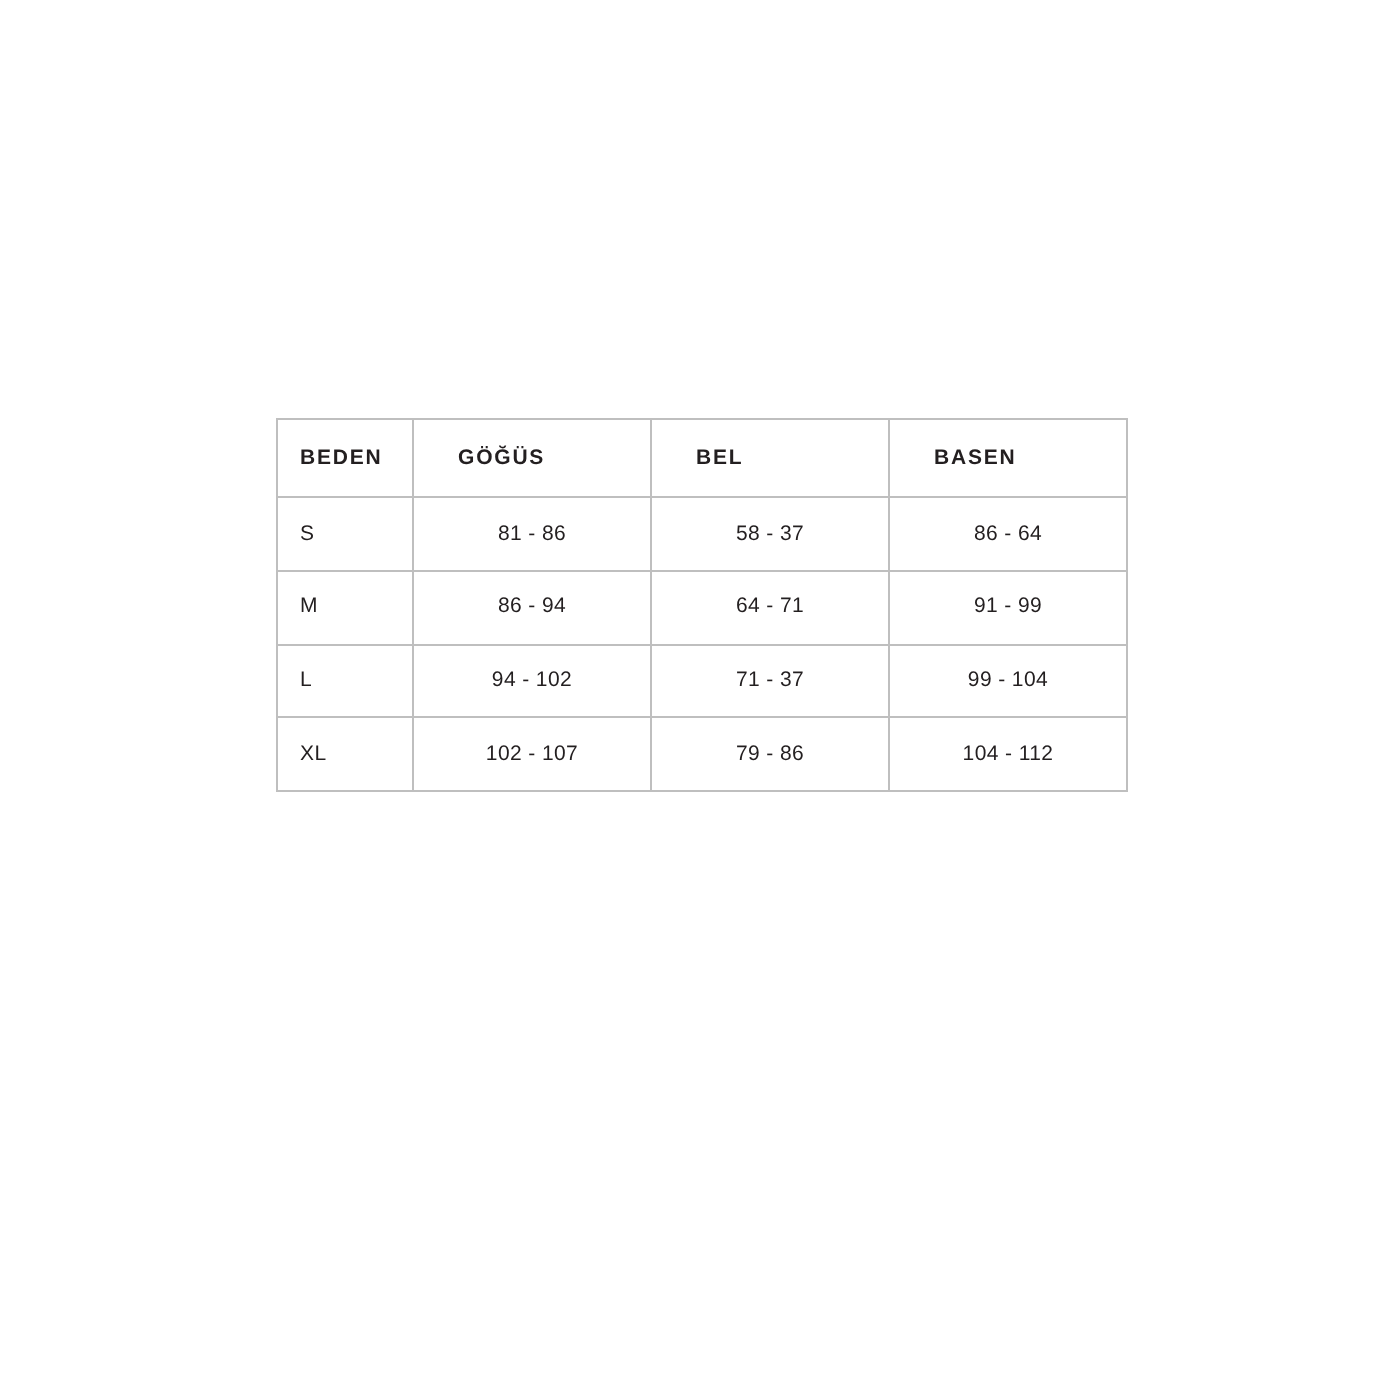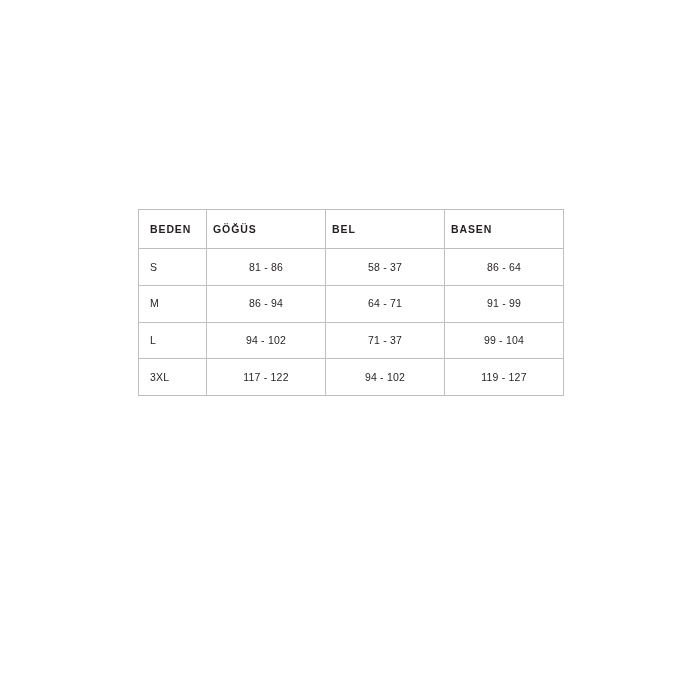--- a/index.html
+++ b/index.html
@@ -30,21 +30,21 @@
   }
   table.size-table {
     border-collapse: collapse;
     width: 425px;
     table-layout: fixed;
   }
   table.size-table th,
   table.size-table td {
     border: 1px solid #bfbfbf;
     height: 35.8px;
-    padding: 0 6px;
+    padding: 0 22px;
     font-size: 10.5px;
     line-height: 1.2;
     vertical-align: middle;
   }
   table.size-table thead th {
     font-weight: bold;
     letter-spacing: 0.9px;
     font-size: 10.5px;
     height: 38px;
   }
@@ -99,21 +99,21 @@
           <td class="val-cell">64 - 71</td>
           <td class="val-cell">91 - 99</td>
         </tr>
         <tr>
           <td class="size-cell">L</td>
           <td class="val-cell">94 - 102</td>
           <td class="val-cell">71 - 37</td>
           <td class="val-cell">99 - 104</td>
         </tr>
         <tr>
-          <td class="size-cell">3XL</td>
-          <td class="val-cell">117 - 122</td>
-          <td class="val-cell">94 - 102</td>
-          <td class="val-cell">119 - 127</td>
+          <td class="size-cell">XL</td>
+          <td class="val-cell">102 - 107</td>
+          <td class="val-cell">79 - 86</td>
+          <td class="val-cell">104 - 112</td>
         </tr>
       </tbody>
     </table>
   </div>
 </div>
 
 </body></html>

